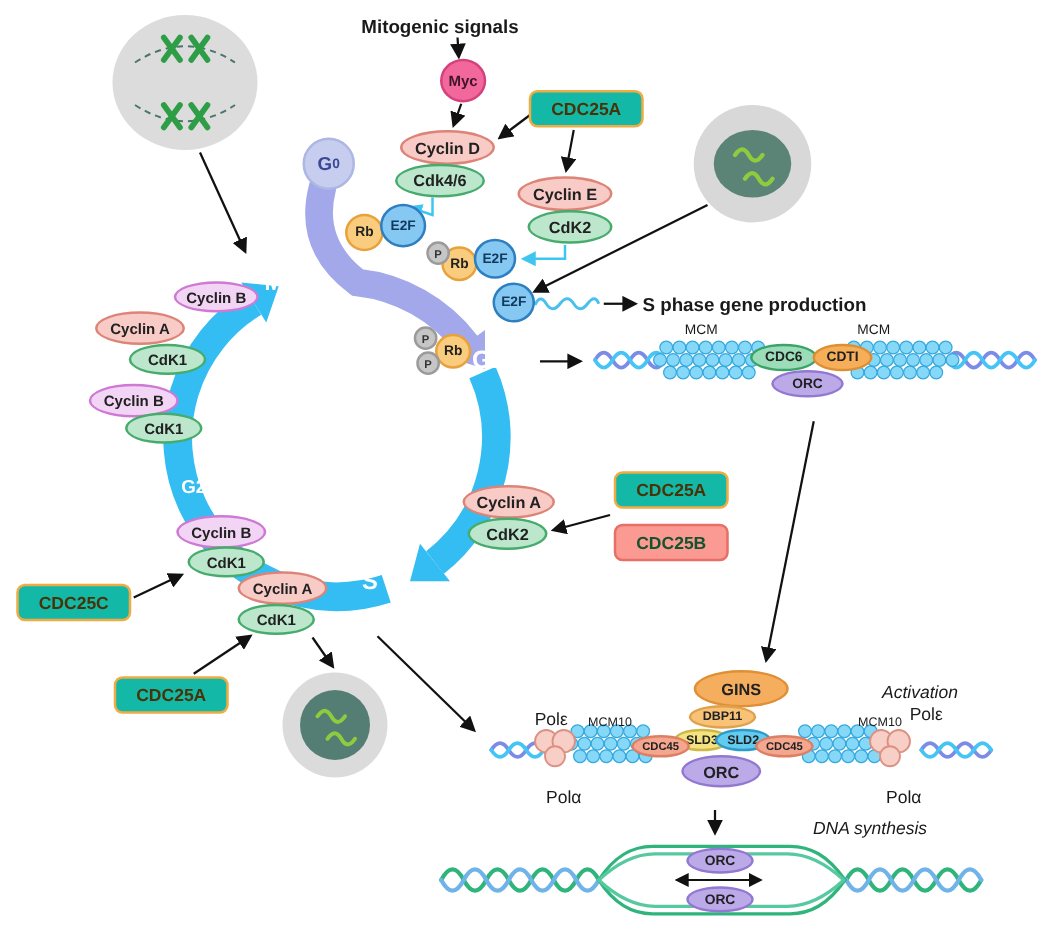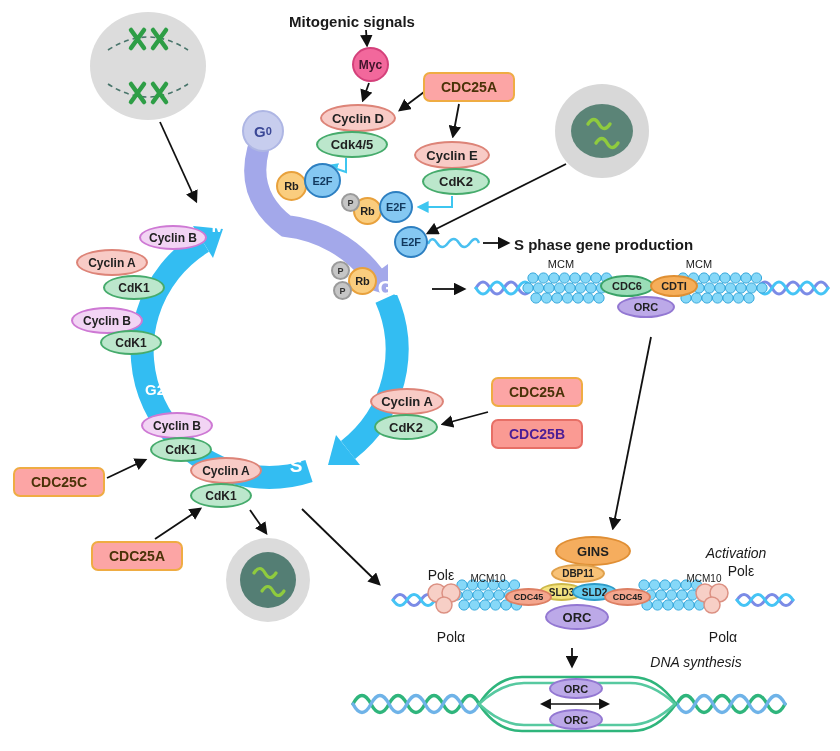--- a/index.html
+++ b/index.html
@@ -13,22 +13,22 @@
   .green{background:#BCE7CC;border-color:#46AB6C}
   .greendark{background:#9ADDB8;border-color:#3BA368}
   .cdti{background:#F6AE59;border-color:#DF8F33}
   .orc{background:#BCA9E8;border-color:#9378D2}
   .gins{background:#F5AD5E;border-color:#E08F35}
   .dbp{background:#F8C277;border-color:#E0A14C}
   .sld3{background:#F4E37F;border-color:#CDB94A}
   .sld2{background:#63CBF0;border-color:#2D9BC8}
   .cdc45{background:#F4A68E;border-color:#DD7F63}
   .box{border-radius:7px;border:2px solid;font-weight:600;color:#4a3208}
-  .orange{background:#fca5a5;border-color:#EFAC43}
-  .red{background:#FA9A93;border-color:#E76F66;color:#4c1d95}
+  .orange{background:#14b8a6;border-color:#EFAC43}
+  .red{background:#FA9A93;border-color:#E76F66;color:#14532d}
   .circ{border-radius:50%;border:2px solid;font-weight:600}
   .myc{background:#F2689C;border-color:#D4417B;color:#40142B;font-weight:700}
   .g0{background:#C7CDEE;border-color:#AEB6E4;color:#3A4796;font-weight:700}
   .rb{background:#FACD7E;border-color:#E8A13C}
   .e2f{background:#85C8F2;border-color:#2D7FC1;font-weight:700;color:#12395e}
   .pbadge{background:#C6C6C6;border-color:#9B9B9B;font-weight:700;color:#333}
   .phase{color:#fff;font-weight:700;z-index:3}
   .txt{font-weight:400;color:#1a1a1a}
   .b{font-weight:700}
   .it{font-style:italic}
@@ -235,21 +235,21 @@
     <circle cx="705" cy="593" r="9"></circle>
         <circle cx="719" cy="593" r="9"></circle>
         <circle cx="712" cy="605" r="8"></circle>
   </g>
 </svg>
 
 <div class="abs txt t15 b" style="left:272px;top:11px;width:160px;height:20px">Mitogenic signals</div>
 <div class="abs circ myc t12" style="left:352px;top:47px;width:37px;height:35px">Myc</div>
 <div class="abs box orange t14" style="left:423px;top:72px;width:92px;height:30px">CDC25A</div>
 <div class="abs pill pink t13" style="left:320px;top:104px;width:76px;height:28px">Cyclin D</div>
-<div class="abs pill green t13" style="left:316px;top:131px;width:72px;height:27px">Cdk4/5</div>
+<div class="abs pill green t13" style="left:316px;top:131px;width:72px;height:27px">Cdk4/6</div>
 <div class="abs pill pink t13" style="left:414px;top:141px;width:76px;height:28px">Cyclin E</div>
 <div class="abs pill green t13" style="left:422px;top:168px;width:68px;height:27px">CdK2</div>
 <div class="abs circ g0 t15" style="left:242px;top:110px;width:42px;height:42px">
       <span>G</span>
       <sub style="font-size:11px">0</sub>
     </div>
 <div class="abs circ rb t11" style="left:276px;top:171px;width:31px;height:30px">Rb</div>
 <div class="abs circ e2f t11" style="left:304px;top:163px;width:37px;height:35px">E2F</div>
 <div class="abs circ rb t11" style="left:353px;top:197px;width:29px;height:28px">Rb</div>
 <div class="abs circ e2f t11" style="left:379px;top:191px;width:34px;height:32px">E2F</div>

